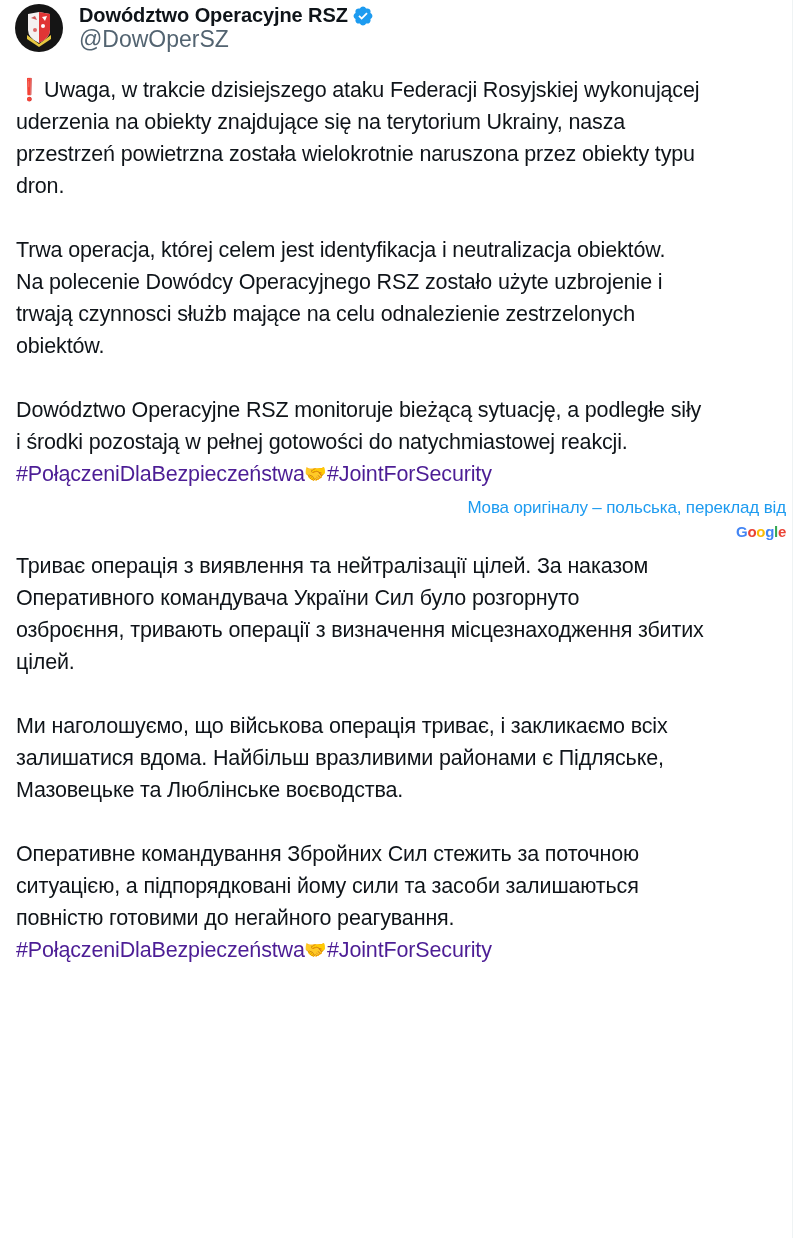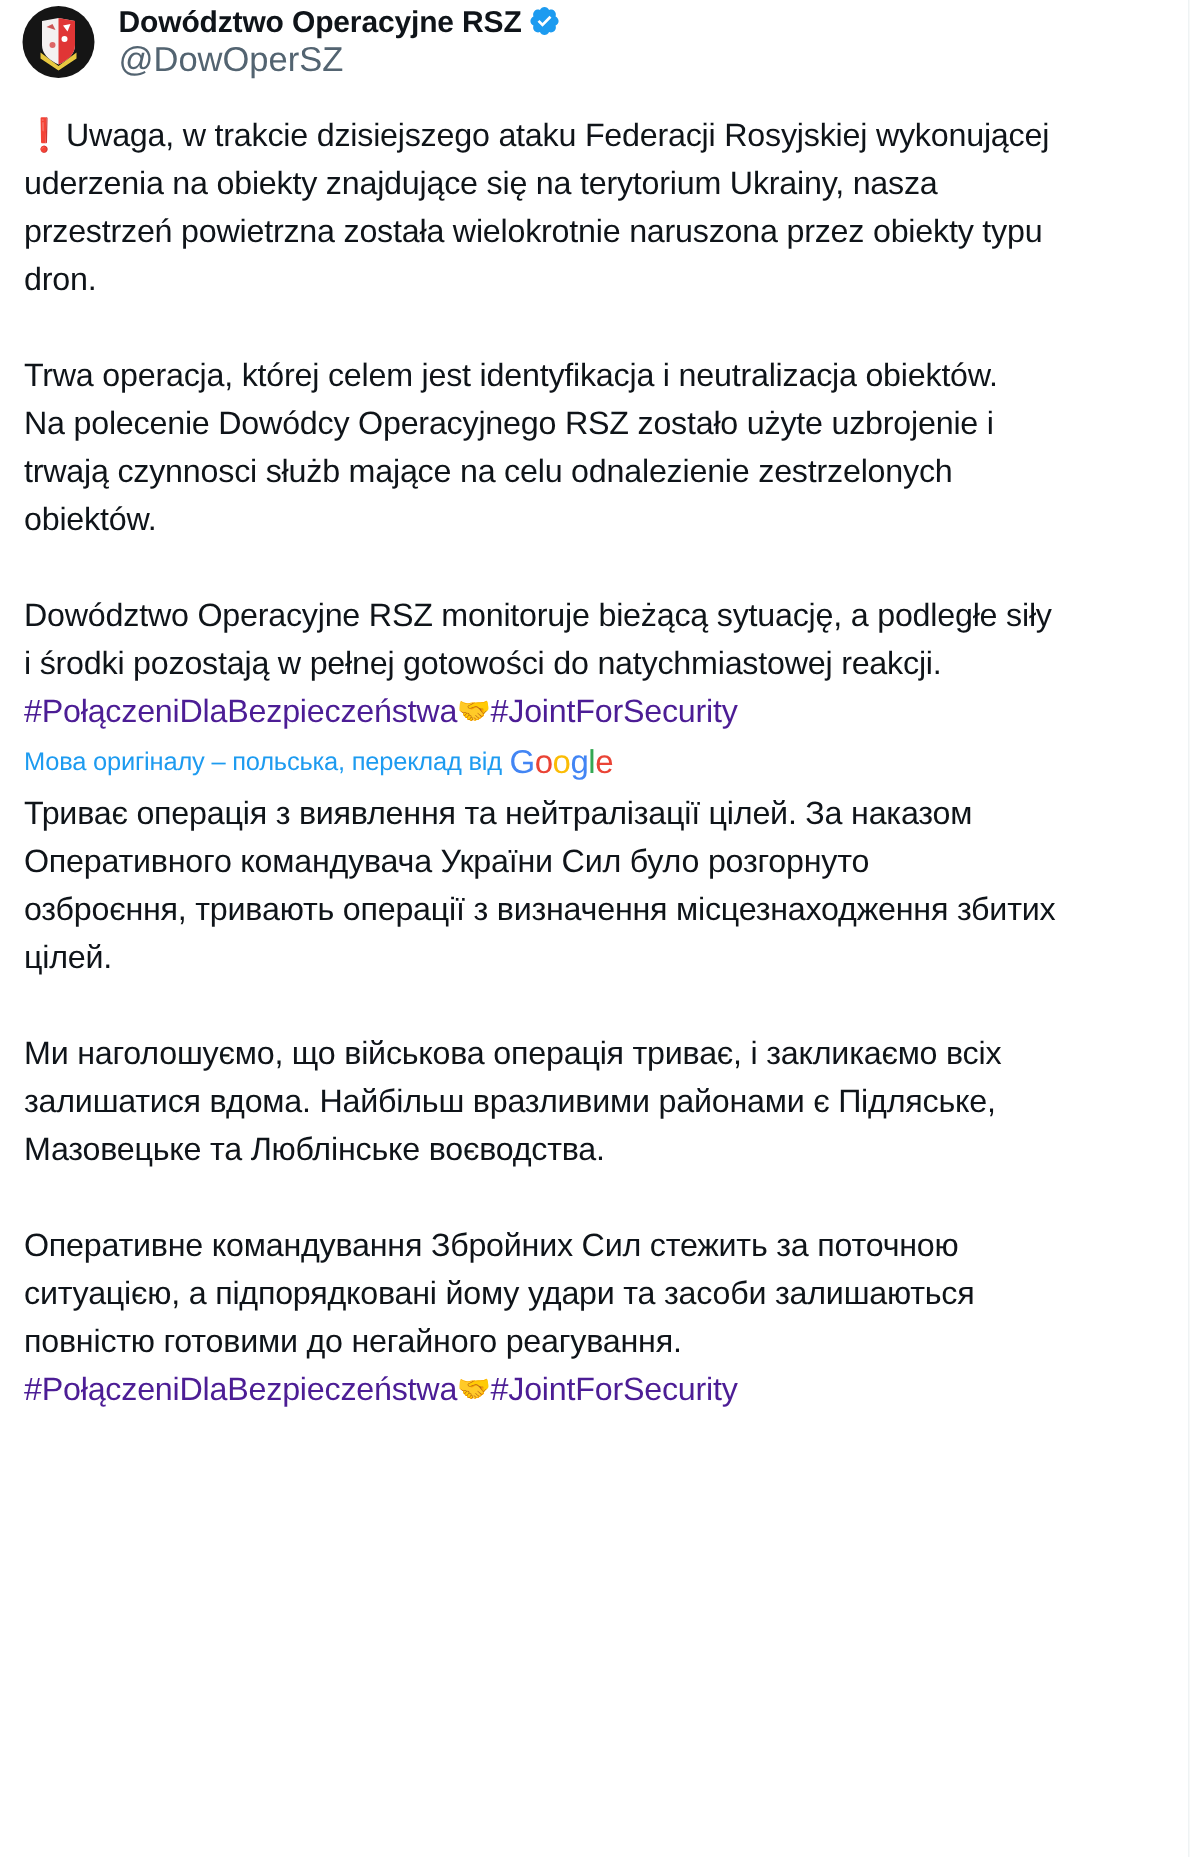--- a/index.html
+++ b/index.html
@@ -3,33 +3,33 @@
 <meta charset="utf-8">
 <style>
   html, body { margin: 0; padding: 0; background: #ffffff; }
   body { width: 802px; height: 1238px; overflow: hidden; position: relative;
          font-family: "Liberation Sans", "DejaVu Sans", sans-serif; color: #0f1419; }
   .right-border { position: absolute; top: 0; right: 9px; width: 1px; height: 1238px; background: #eff3f4; }
   .header { position: absolute; top: 0; left: 15px; height: 56px; display: flex; align-items: center; }
   .avatar { width: 48px; height: 48px; border-radius: 50%; background: #151515; position: relative; overflow: hidden; }
   .avatar svg { position: absolute; left: 0; top: 0; }
   .names { margin-left: 16px; display: flex; flex-direction: column; margin-top: -2px; }
-  .name-row { display: flex; align-items: flex-start; }
+  .name-row { display: flex; align-items: flex-end; }
   .display-name { font-weight: bold; font-size: 20px; letter-spacing: -0.1px; line-height: 24px; }
   .verified { margin-left: 4px; width: 22px; height: 22px; }
   .handle { font-size: 23px; color: #536471; line-height: 24px; }
   .content { position: absolute; top: 74px; left: 16px; width: 770px; font-size: 21.5px; line-height: 32px; letter-spacing: -0.15px; }
   .para { margin: 0 0 32px 0; white-space: pre-wrap; }
   .para.tight { margin-bottom: 0; }
   .excl { color: #be1931; font-weight: bold; display: inline-block; width: 22px; text-align: center; margin-left: 0px; margin-right: 6px; }
   .hashtags { color: #1d9bf0; }
   .hashtag { color: #4c1d95; cursor: pointer; }
   .handshake { display: inline-block; font-size: 18px; vertical-align: 1px; }
-  .translate { font-size: 17px; line-height: 24px; color: #1d9bf0; margin: 6px 0 6px 0; display: flex; align-items: flex-end; }
-  .google { font-weight: normal; font-size: 22px; margin-left: 5px; letter-spacing: -0.3px; }
+  .translate { font-size: 17px; line-height: 24px; color: #1d9bf0; margin: 6px 0 6px 0; display: flex; align-items: flex-end; flex-direction: column; }
+  .google { font-weight: bold; font-size: 15px; margin-left: 5px; letter-spacing: -0.3px; }
   .g-blue { color: #4285f4; } .g-red { color: #ea4335; } .g-yellow { color: #fbbc05; } .g-green { color: #34a853; }
 </style>
 </head>
 <body>
 
 <div class="right-border"></div>
 
 <div class="header">
   <div class="avatar">
     <svg width="48" height="48" viewBox="0 0 48 48">
@@ -76,18 +76,18 @@
   </div>
 
   <div class="para">Триває операція з виявлення та нейтралізації цілей. За наказом
 Оперативного командувача України Сил було розгорнуто
 озброєння, тривають операції з визначення місцезнаходження збитих
 цілей.</div>
   <div class="para">Ми наголошуємо, що військова операція триває, і закликаємо всіх
 залишатися вдома. Найбільш вразливими районами є Підляське,
 Мазовецьке та Люблінське воєводства.</div>
   <div class="para tight">Оперативне командування Збройних Сил стежить за поточною
-ситуацією, а підпорядковані йому удари та засоби залишаються
+ситуацією, а підпорядковані йому сили та засоби залишаються
 повністю готовими до негайного реагування.</div>
   <div class="hashtags">
     <span class="hashtag">#PołączeniDlaBezpieczeństwa</span><span class="handshake">🤝</span><span class="hashtag">#JointForSecurity</span>
   </div>
 </div>
 
 </body></html>

